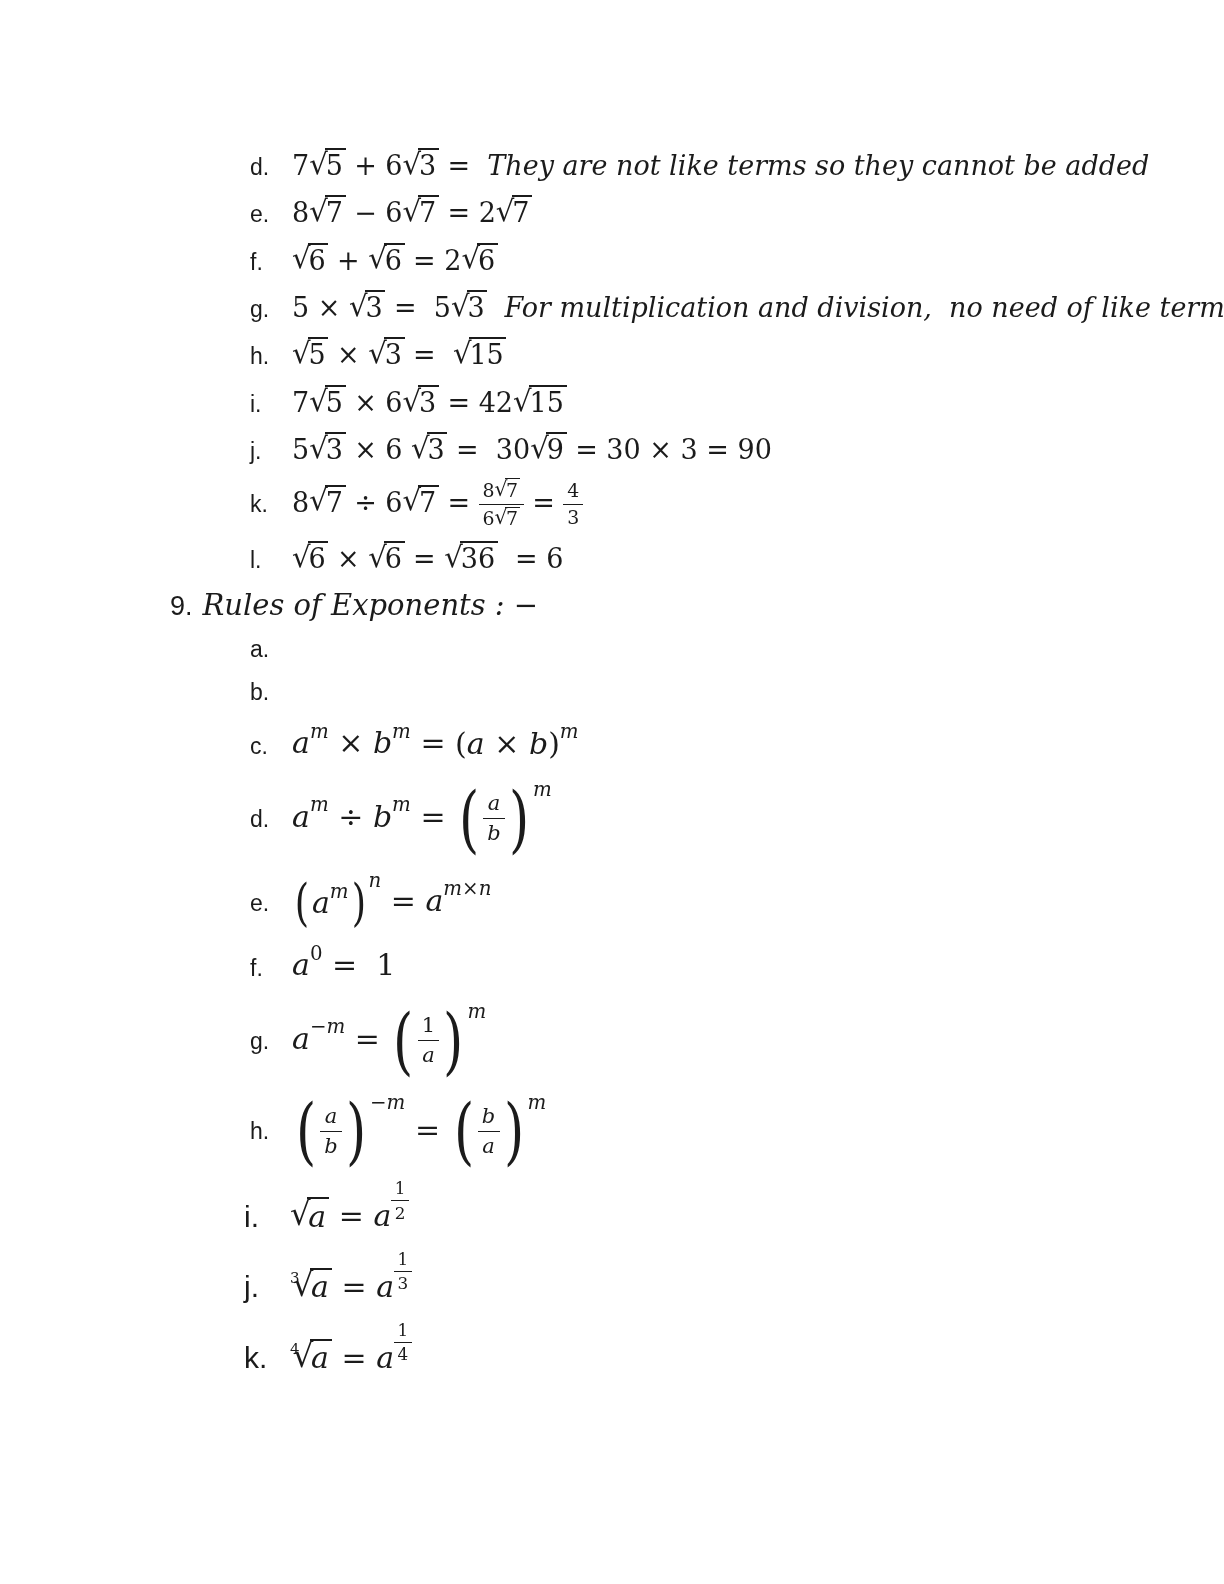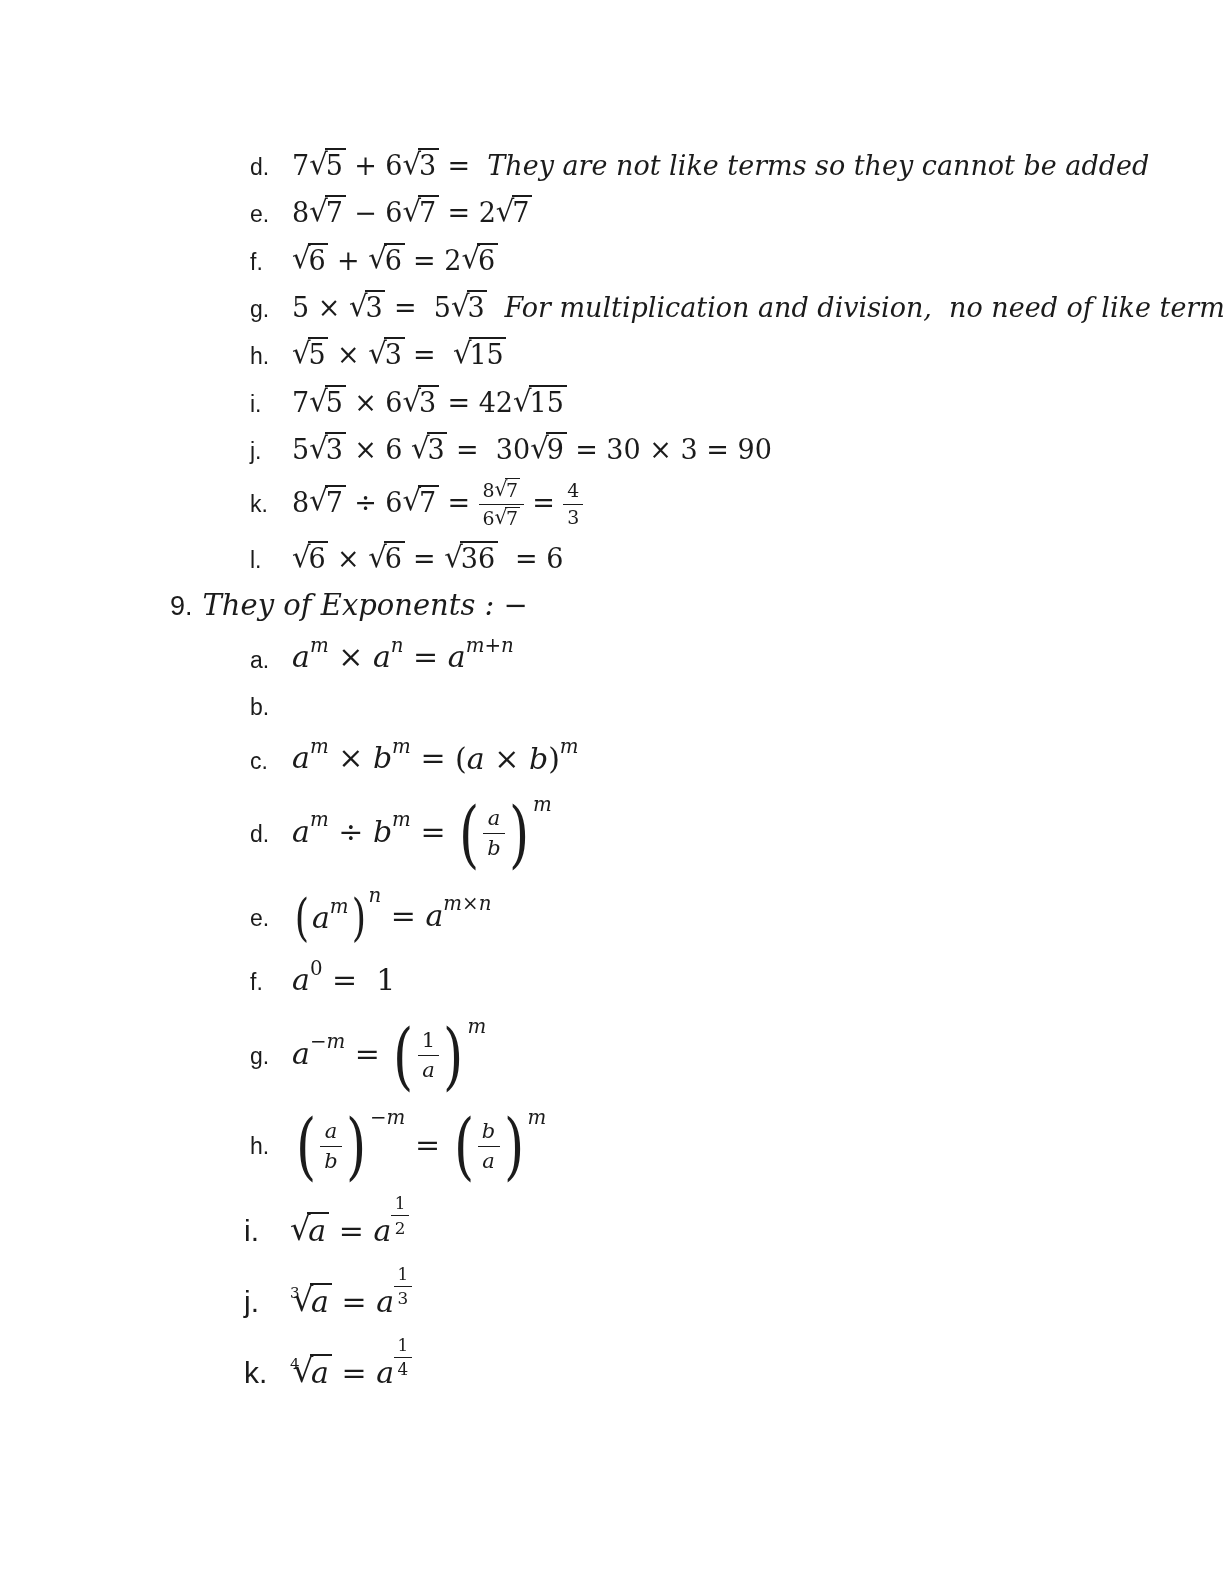--- a/index.html
+++ b/index.html
@@ -98,27 +98,26 @@
       <span class="lbl">k.</span>
       <span class="mexp"><span class="m-up">8</span><span class="sqrt"><span class="rad">√</span><span class="radicand"><span class="m-up">7</span></span></span><span class="m-up"> ÷ 6</span><span class="sqrt"><span class="rad">√</span><span class="radicand"><span class="m-up">7</span></span></span><span class="m-up"> = </span><span class="frac"><span class="num"><span class="m-up">8</span><span class="sqrt"><span class="rad">√</span><span class="radicand"><span class="m-up">7</span></span></span></span><span class="den"><span class="m-up">6</span><span class="sqrt"><span class="rad">√</span><span class="radicand"><span class="m-up">7</span></span></span></span></span><span class="m-up"> = </span><span class="frac"><span class="num"><span class="m-up">4</span></span><span class="den"><span class="m-up">3</span></span></span></span>
     </div>
     <div class="mrow">
       <span class="lbl">l.</span>
       <span class="mexp"><span class="sqrt"><span class="rad">√</span><span class="radicand"><span class="m-up">6</span></span></span><span class="m-up"> × </span><span class="sqrt"><span class="rad">√</span><span class="radicand"><span class="m-up">6</span></span></span><span class="m-up"> = </span><span class="sqrt"><span class="rad">√</span><span class="radicand"><span class="m-up">36</span></span></span><span class="m-up">  = 6</span></span>
     </div>
   </section>
 
   <div class="heading">
-    <span class="hnum">9.</span><span class="htitle">They of Exponents : −</span>
+    <span class="hnum">9.</span><span class="htitle">Rules of Exponents : −</span>
   </div>
 
   <section class="s2">
     <div class="mrow">
       <span class="lbl">a.</span>
-      <span class="mexp"><span class="m-var">a</span><sup class="m-sup"><span class="m-var">m</span></sup><span class="m-up"> × </span><span class="m-var">a</span><sup class="m-sup"><span class="m-var">n</span></sup><span class="m-up"> = </span><span class="m-var">a</span><sup class="m-sup"><span class="m-var">m</span><span class="m-up">+</span><span class="m-var">n</span></sup></span>
     </div>
     <div class="mrow">
       <span class="lbl">b.</span>
     </div>
     <div class="mrow">
       <span class="lbl">c.</span>
       <span class="mexp"><span class="m-var">a</span><sup class="m-sup"><span class="m-var">m</span></sup><span class="m-up"> × </span><span class="m-var">b</span><sup class="m-sup"><span class="m-var">m</span></sup><span class="m-up"> = </span><span class="paren"><span class="p">(</span><span class="pc"><span class="m-var">a</span><span class="m-up"> × </span><span class="m-var">b</span></span><span class="p">)</span></span><sup class="m-sup"><span class="m-var">m</span></sup></span>
     </div>
     <div class="mrow">
       <span class="lbl">d.</span>

